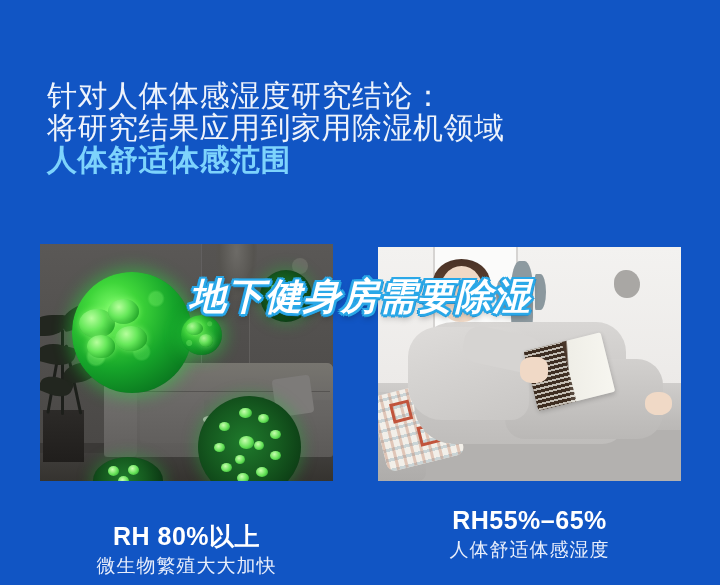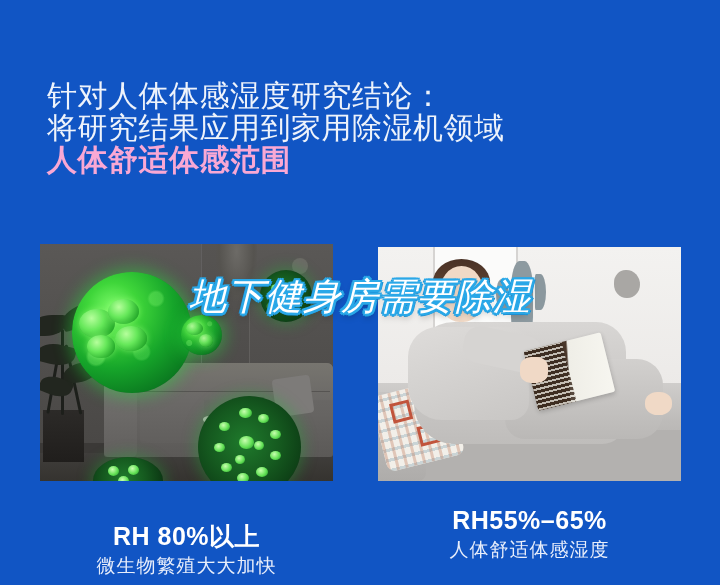--- a/index.html
+++ b/index.html
@@ -16,21 +16,21 @@
     position:absolute;left:48px;top:19px;
     font-size:33px;font-weight:bold;color:#ffffff;
     letter-spacing:1px;line-height:40px;white-space:nowrap;
   }
   .body-text{
     position:absolute;left:47px;top:80px;
     color:#eef3fb;font-size:30px;line-height:32px;letter-spacing:.5px;
   }
   .body-text .ln{white-space:nowrap;display:block;}
   .body-text .b{font-weight:bold;color:#ffffff;}
-  .body-text .ln.bold{font-weight:bold;color:#f9a8d4;}
+  .body-text .ln.bold{font-weight:bold;color:#7dd3fc;}
 
   
   .photo{
     position:absolute;overflow:hidden;background:#555;
   }
   .photo.left{left:40px;top:244px;width:293px;height:237px;}
   .photo.right{left:378px;top:247px;width:303px;height:234px;}
 
   
   .l-wall{position:absolute;inset:0;
@@ -140,21 +140,21 @@
   .r-book{position:absolute;left:50%;top:40%;width:26%;height:26%;
     background:linear-gradient(100deg,#3a2a1f 0%,#4a372a 48%,#efeee7 50%,#f7f6f0 100%);
     transform:rotate(-14deg);border-radius:2px;
     box-shadow:0 2px 5px rgba(0,0,0,.2);}
   .r-book .pages{position:absolute;left:0;top:0;width:50%;height:100%;
     background:repeating-linear-gradient(0deg,#d9d5cc 0 2px,#3d2d21 2px 5px);opacity:.85;}
 
   
   .overlay{
     position:absolute;left:0;right:0;top:272px;text-align:center;
-    font-size:37px;font-weight:normal;font-style:italic;color:#ffffff;
+    font-size:37px;font-weight:bold;font-style:italic;color:#ffffff;
     letter-spacing:1px;white-space:nowrap;
     text-shadow:
       -2px 0 0 #2aa8e8, 2px 0 0 #2aa8e8, 0 -2px 0 #2aa8e8, 0 2px 0 #2aa8e8,
       -2px -2px 0 #2aa8e8, 2px -2px 0 #2aa8e8, -2px 2px 0 #2aa8e8, 2px 2px 0 #2aa8e8,
       -3px 0 0 #1f8fd0, 3px 0 0 #1f8fd0, 0 3px 0 #1f8fd0,
       0 4px 6px rgba(0,0,0,.35);
   }
 
   
   .cap{position:absolute;text-align:center;}

